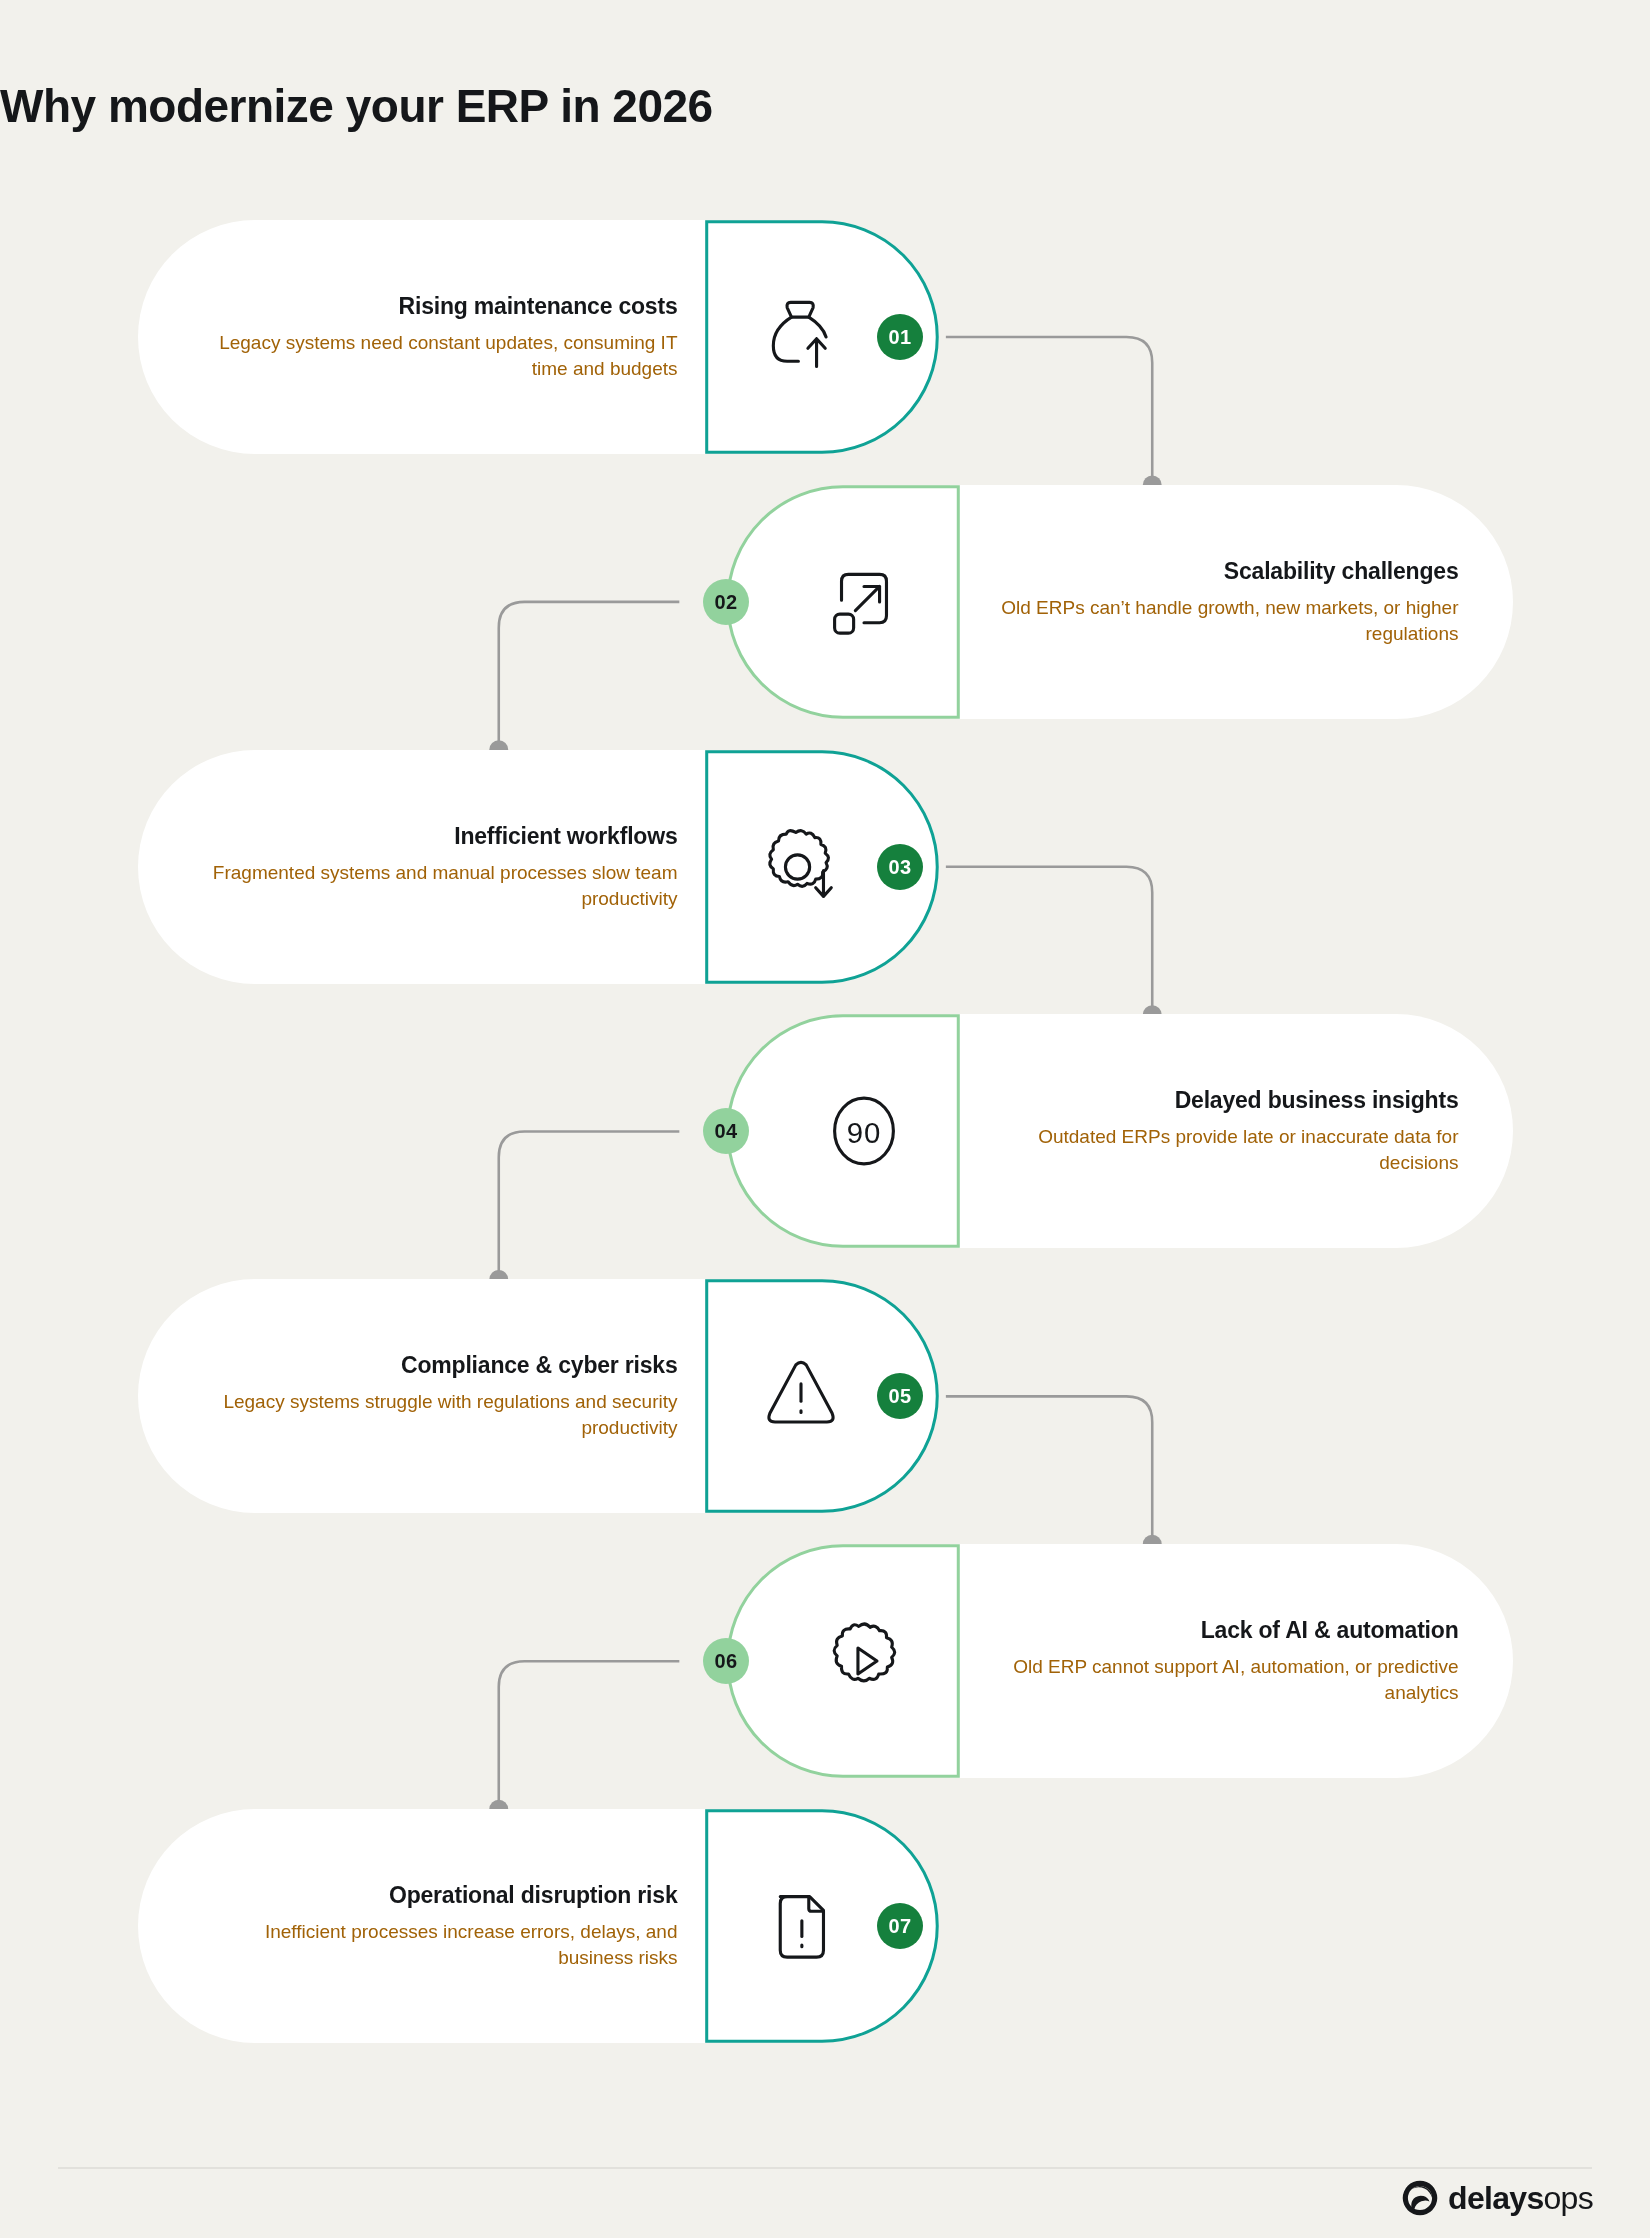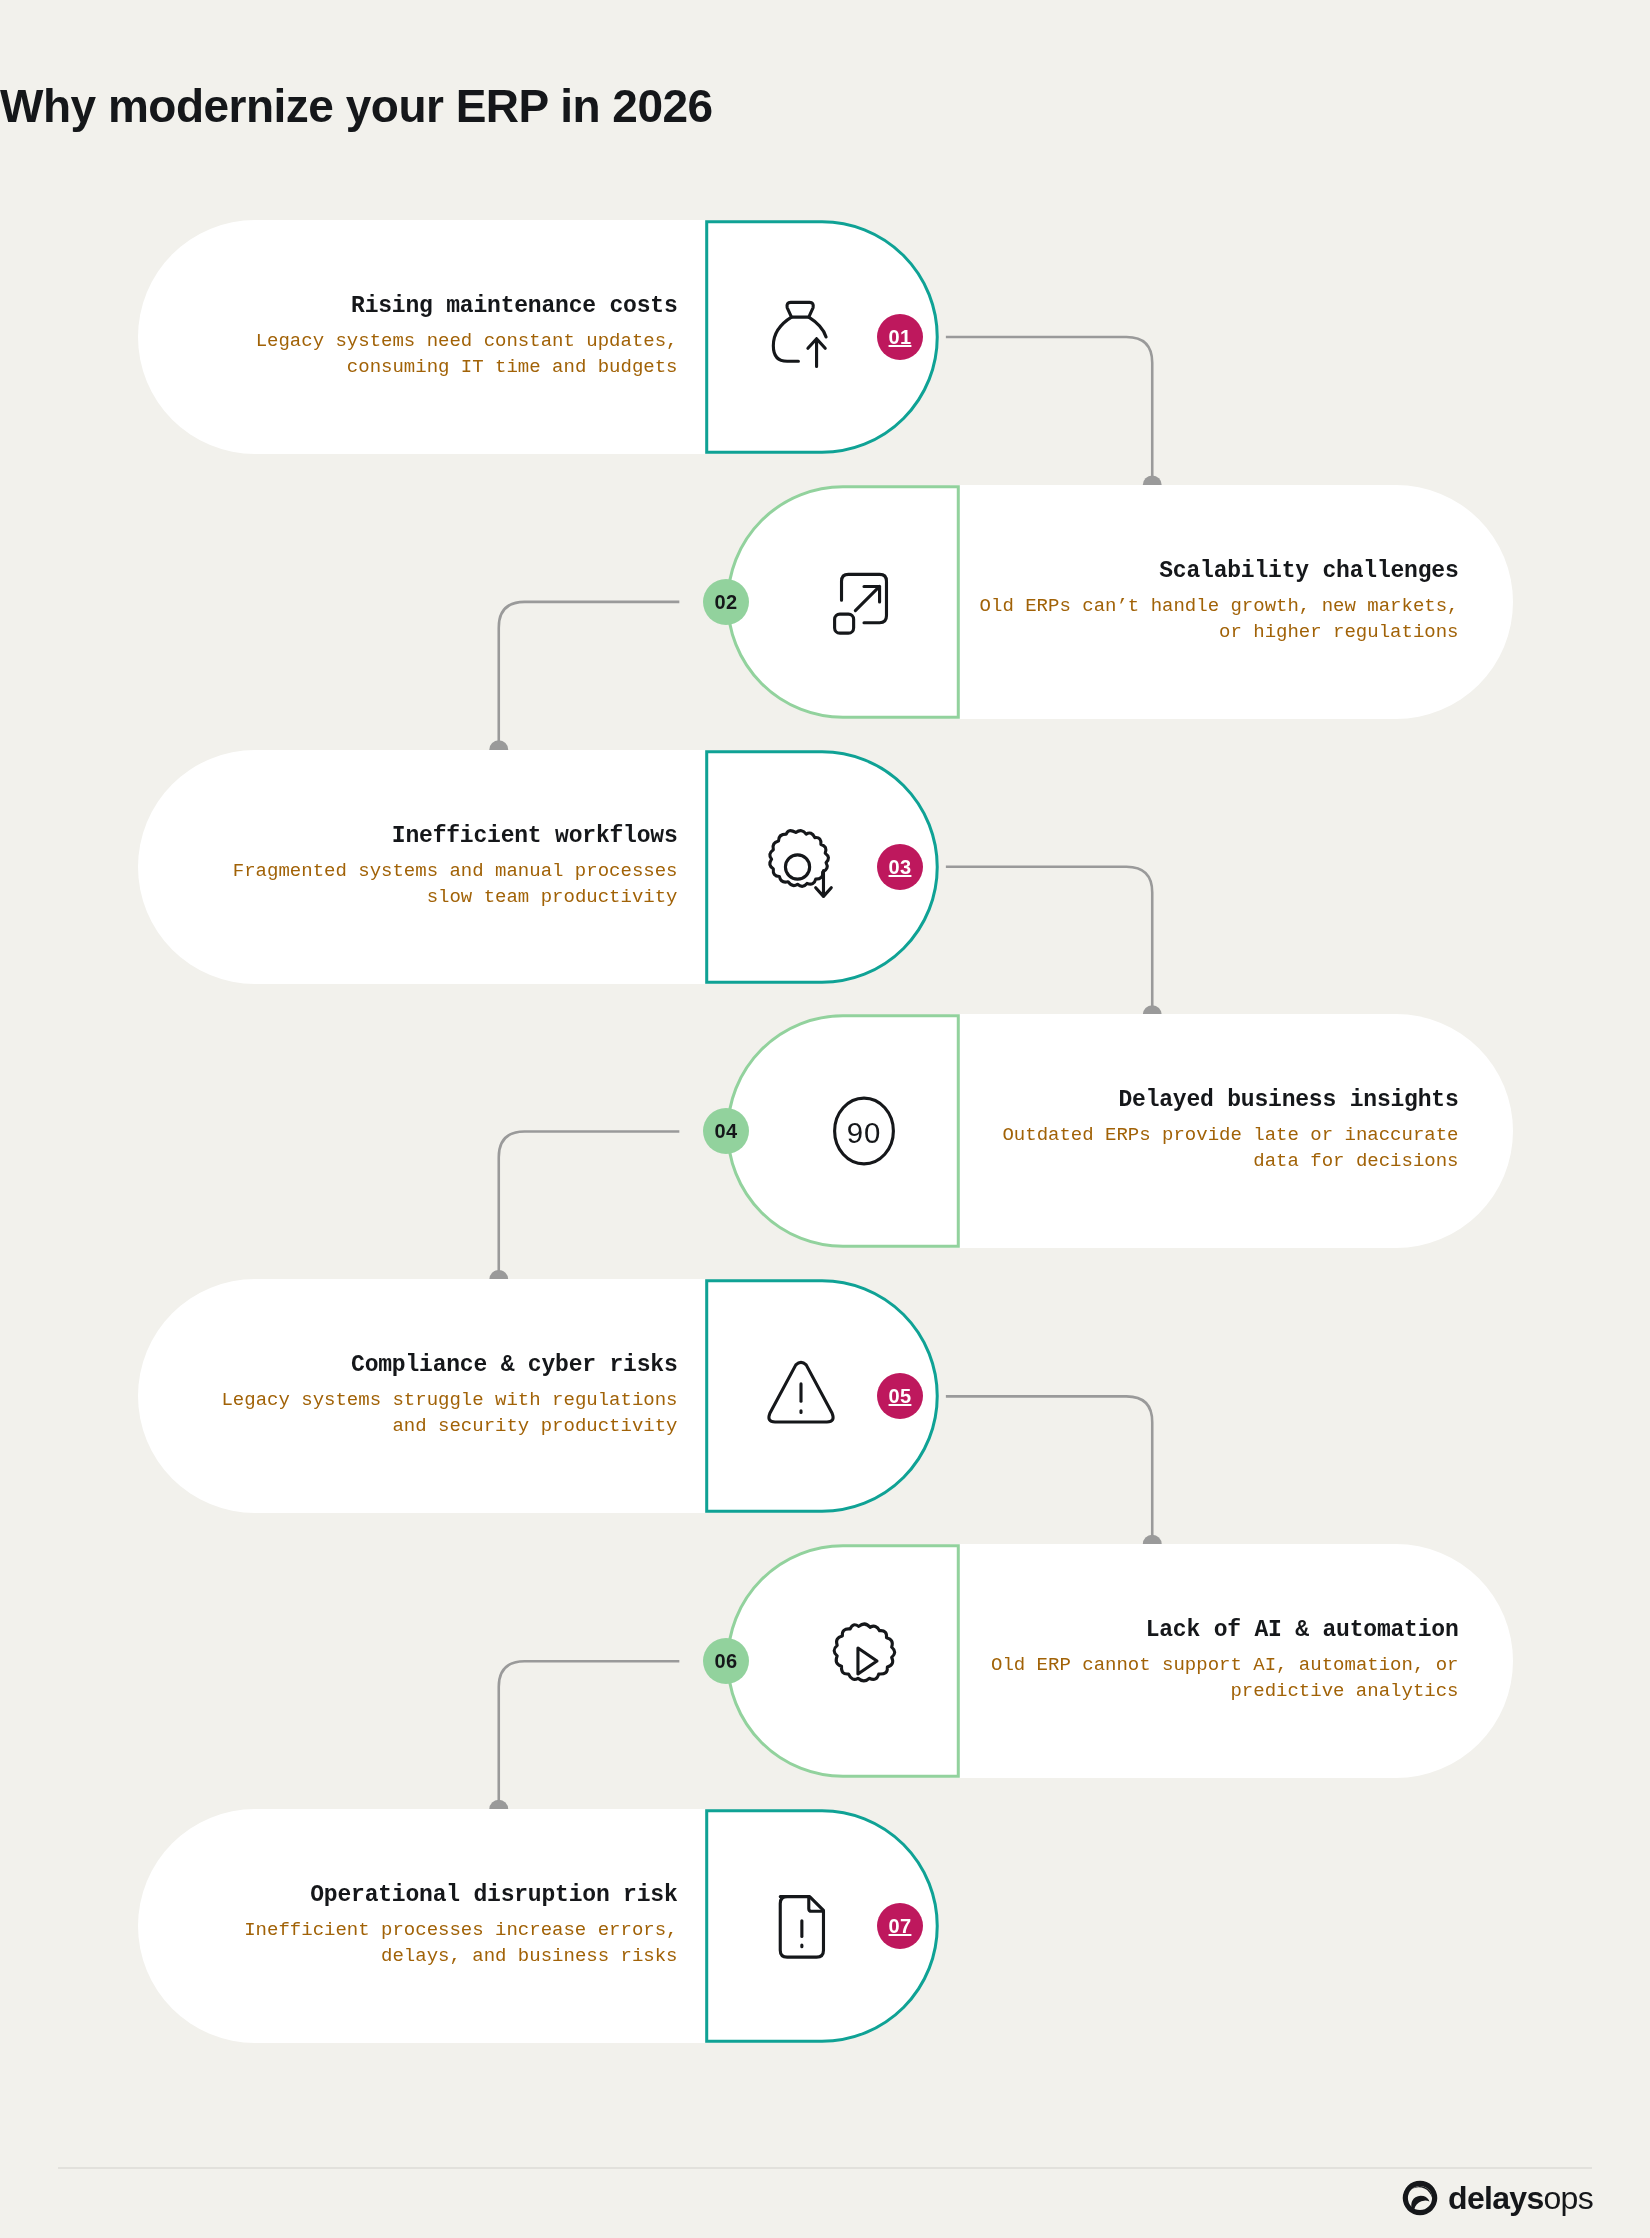--- a/index.html
+++ b/index.html
@@ -51,21 +51,20 @@
   .row-right { left: 726px;  width: 787px; }
 
   
   .pill {
     position: absolute;
     top: 0;
     height: 234px;
     background: #FFFFFF;
     display: flex;
     align-items: center;
-    font-family: Liberation Mono, monospace;
   }
   .row-left .pill {
     left: 0;
     width: 567px;
     border-radius: 117px 0 0 117px;
     justify-content: flex-end;
     padding-right: 27.5px;
     text-align: right;
   }
   .row-right .pill {
@@ -128,21 +127,21 @@
     display: flex;
     align-items: center;
     justify-content: center;
     font-size: 20px;
     font-weight: 600;
     letter-spacing: 0.3px;
   }
   .row-left  .badge { left: 739px; }
   .row-right .badge { left: -23px; }
 
-  .badge.teal  { background: #be185d; color: #FFFFFF; text-decoration: underline; }
+  .badge.teal  { background: #15803d; color: #FFFFFF; }
   .badge.green { background: #92D29D; color: #15171A; }
 
   
   .footer-rule {
     position: absolute;
     left: 58px;
     top: 2167px;
     width: 1534px;
     height: 1.7px;
     background: #E2E1DC;

